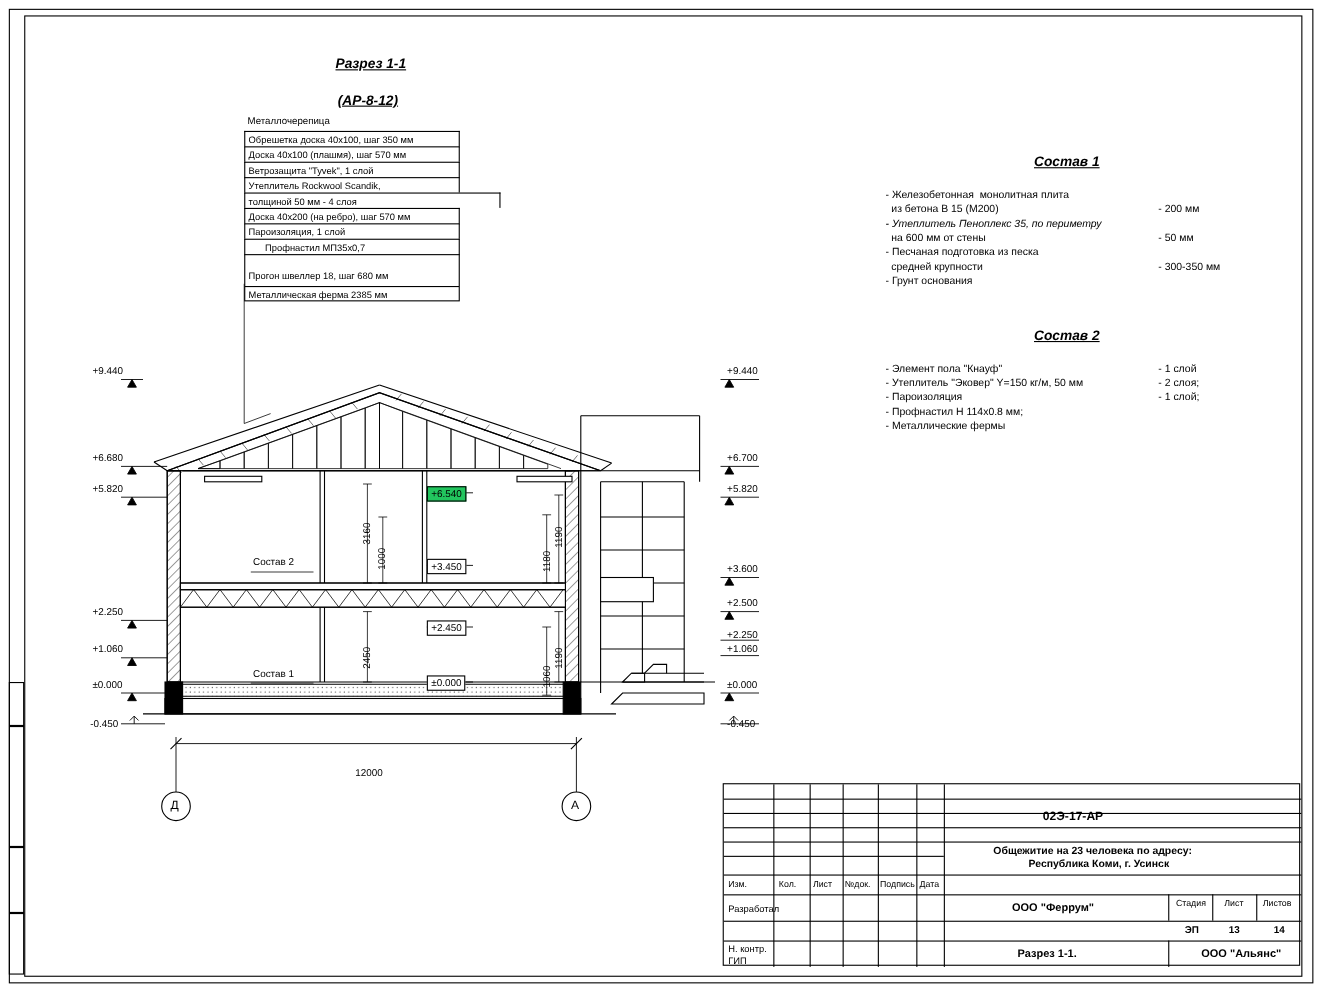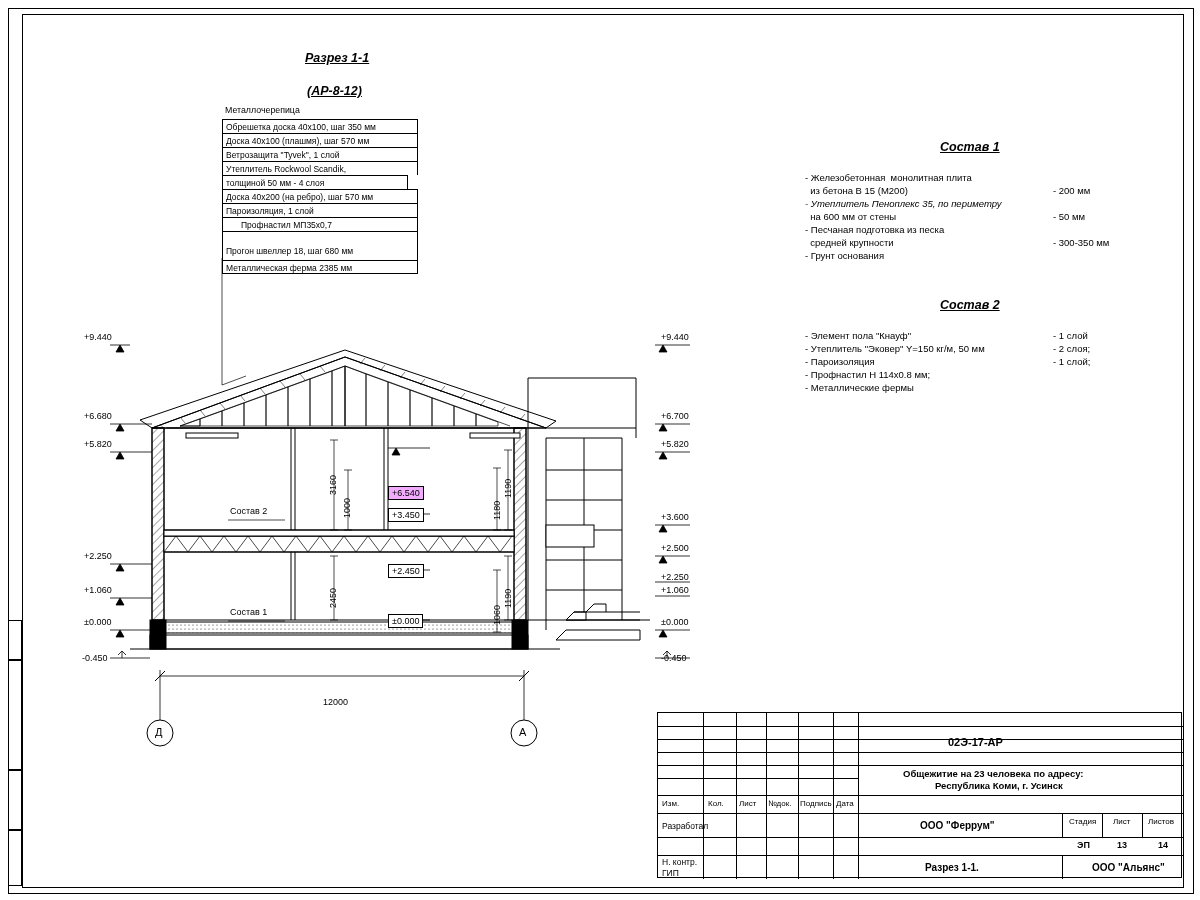--- a/index.html
+++ b/index.html
@@ -40,21 +40,21 @@
   <div class="t title-it ul" style="left:305px;top:53px;">Разрез 1-1</div>
   <div class="t title-it ul" style="left:307px;top:86px;">(АР-8-12)</div>
 
   <div class="abs" style="left:222px;top:105px;width:200px;">
     <div class="t" style="position:relative;left:3px;top:0;font-size:8.8px;">Металлочерепица</div>
     <div style="position:relative;top:3px;">
       <div class="box" style="position:relative;left:0;top:0;width:196px;height:14px;padding:2px 3px;font-size:8.5px;border-bottom:none;">Обрешетка доска 40х100, шаг 350 мм</div>
       <div class="box" style="position:relative;left:0;top:0;width:196px;height:14px;padding:2px 3px;font-size:8.5px;border-bottom:none;">Доска 40х100 (плашмя), шаг 570 мм</div>
       <div class="box" style="position:relative;left:0;top:0;width:196px;height:14px;padding:2px 3px;font-size:8.5px;border-bottom:none;">Ветрозащита "Tyvek", 1 слой</div>
       <div class="box" style="position:relative;left:0;top:0;width:196px;height:14px;padding:2px 3px;font-size:8.5px;border-bottom:none;">Утеплитель Rockwool Scandik,</div>
-      <div class="box" style="position:relative;left:0;top:0;width:186px;height:14px;padding:2px 3px;font-size:8.5px;border-bottom:none;">толщиной 50 мм - 4 слоя</div>
+      <div class="box" style="position:relative;left:0;top:0;width:233px;height:14px;padding:2px 3px;font-size:8.5px;border-bottom:none;">толщиной 50 мм - 4 слоя</div>
       <div class="box" style="position:relative;left:0;top:0;width:196px;height:14px;padding:2px 3px;font-size:8.5px;border-bottom:none;">Доска 40х200 (на ребро), шаг 570 мм</div>
       <div class="box" style="position:relative;left:0;top:0;width:196px;height:14px;padding:2px 3px;font-size:8.5px;border-bottom:none;">Пароизоляция, 1 слой</div>
       <div class="box" style="position:relative;left:0;top:0;width:196px;height:14px;padding:2px 18px;font-size:8.5px;border-bottom:none;">Профнастил МП35х0,7</div>
       <div class="box" style="position:relative;left:0;top:0;width:196px;height:14px;padding:14px 3px;font-size:8.5px;border-bottom:none;">Прогон швеллер 18, шаг 680 мм</div>
       <div class="box" style="position:relative;left:0;top:0;width:196px;height:14px;padding:2px 3px;font-size:8.5px;">Металлическая ферма 2385 мм</div>
     </div>
   </div>
 
   <div class="t title-it ul" style="left:940px;top:142px;">Состав 1</div>
   <div class="abs" style="left:805px;top:172px;width:330px;">
@@ -338,21 +338,21 @@
   <div class="lbl" style="left:661px;top:332px;">+9.440</div>
   <div class="lbl" style="left:661px;top:411px;">+6.700</div>
   <div class="lbl" style="left:661px;top:439px;">+5.820</div>
   <div class="lbl" style="left:661px;top:512px;">+3.600</div>
   <div class="lbl" style="left:661px;top:543px;">+2.500</div>
   <div class="lbl" style="left:661px;top:572px;">+2.250</div>
   <div class="lbl" style="left:661px;top:585px;">+1.060</div>
   <div class="lbl" style="left:661px;top:617px;">±0.000</div>
   <div class="lbl" style="left:661px;top:653px;">-0.450</div>
 
-  <div class="box" style="left:388px;top:442px;padding:1px 3px;font-size:9px;background:#f0abfc;margin-top:44px;">+6.540</div>
+  <div class="box" style="left:388px;top:442px;padding:1px 3px;font-size:9px;background:#22c55e;">+6.540</div>
   <div class="box" style="left:388px;top:508px;padding:1px 3px;font-size:9px;background:#fff;">+3.450</div>
   <div class="box" style="left:388px;top:564px;padding:1px 3px;font-size:9px;background:#fff;">+2.450</div>
   <div class="box" style="left:388px;top:614px;padding:1px 3px;font-size:9px;background:#fff;">±0.000</div>
 
   <div class="lbl" style="left:328px;top:495px;transform:rotate(-90deg);transform-origin:left top;">3160</div>
   <div class="lbl" style="left:342px;top:518px;transform:rotate(-90deg);transform-origin:left top;">1000</div>
   <div class="lbl" style="left:328px;top:608px;transform:rotate(-90deg);transform-origin:left top;">2450</div>
   <div class="lbl" style="left:503px;top:498px;transform:rotate(-90deg);transform-origin:left top;">1190</div>
   <div class="lbl" style="left:492px;top:520px;transform:rotate(-90deg);transform-origin:left top;">1180</div>
   <div class="lbl" style="left:503px;top:608px;transform:rotate(-90deg);transform-origin:left top;">1190</div>

